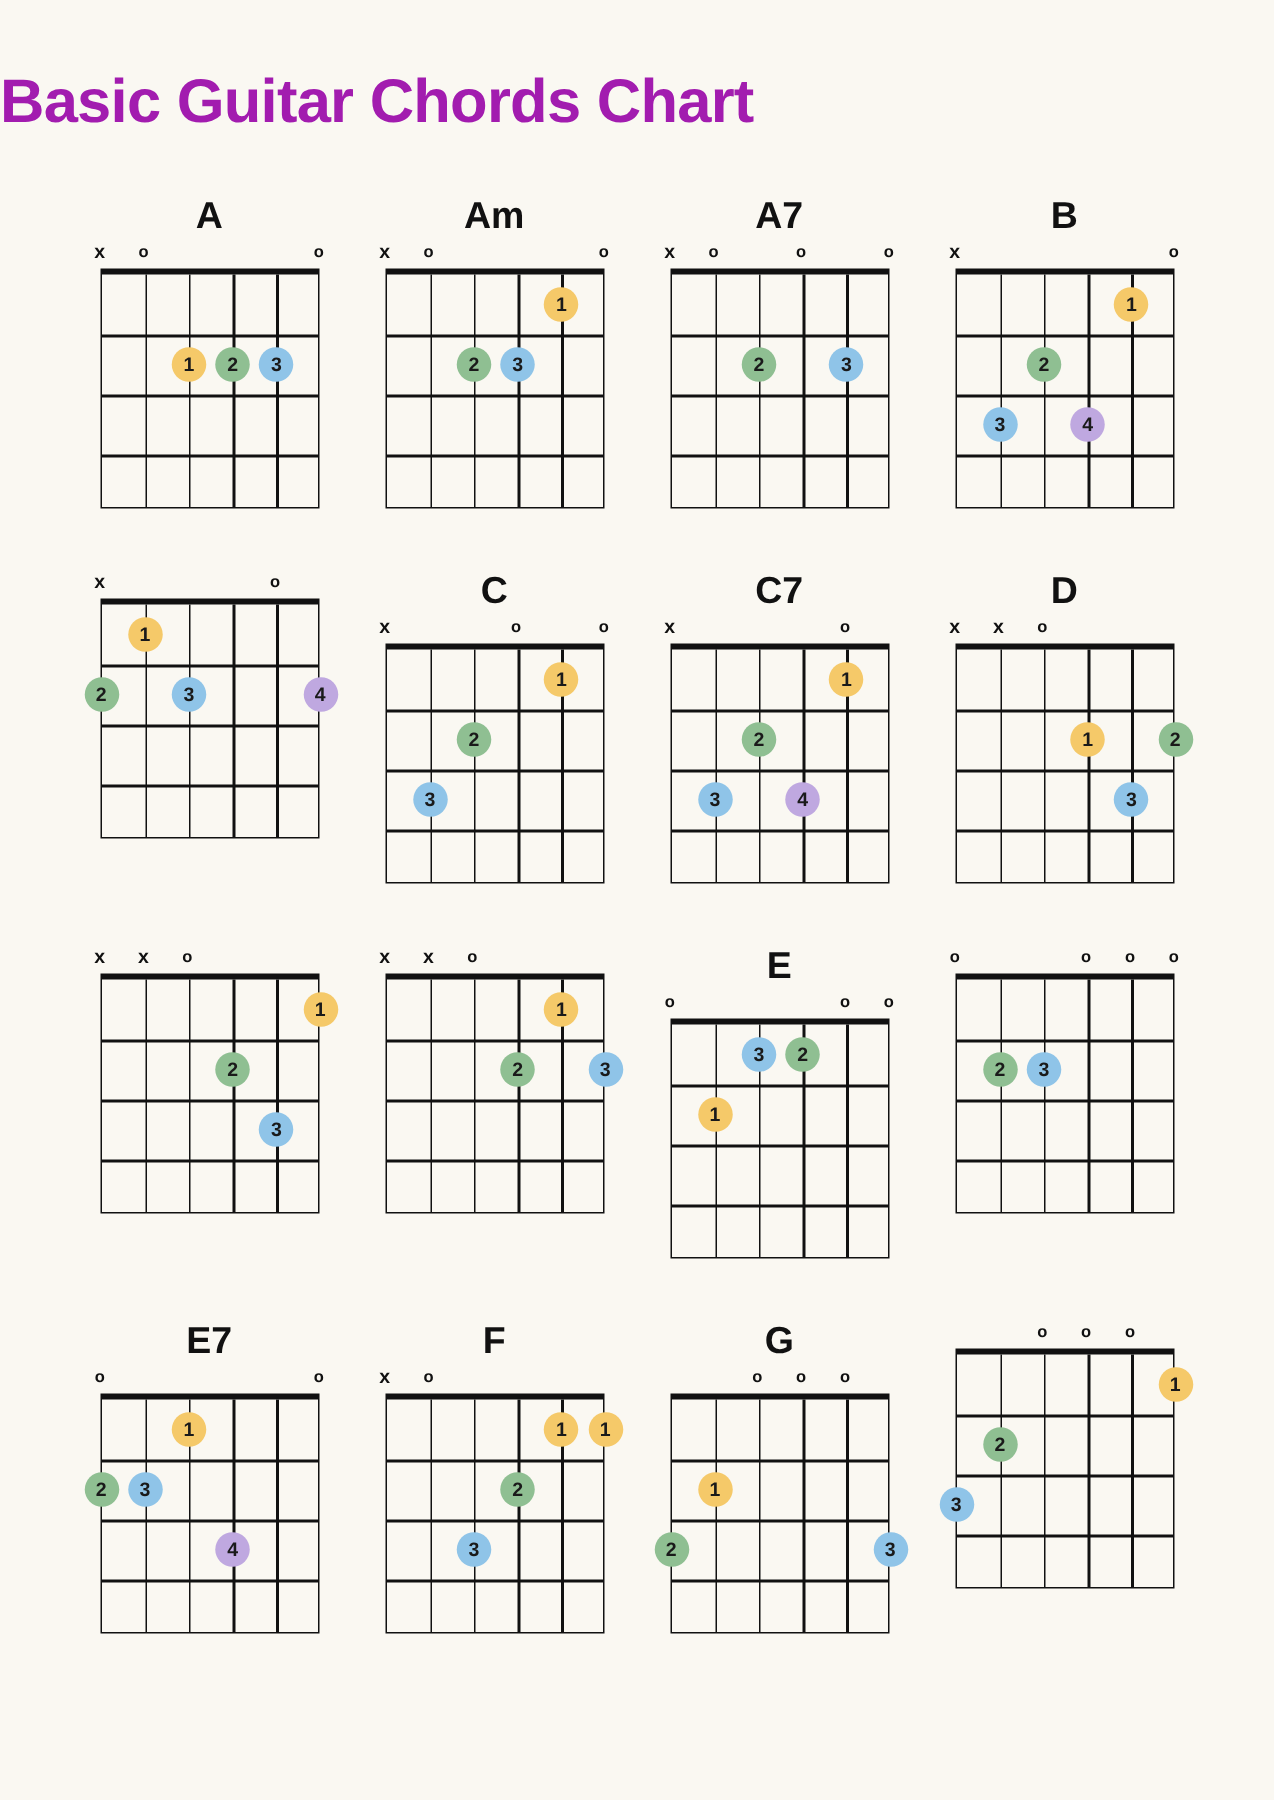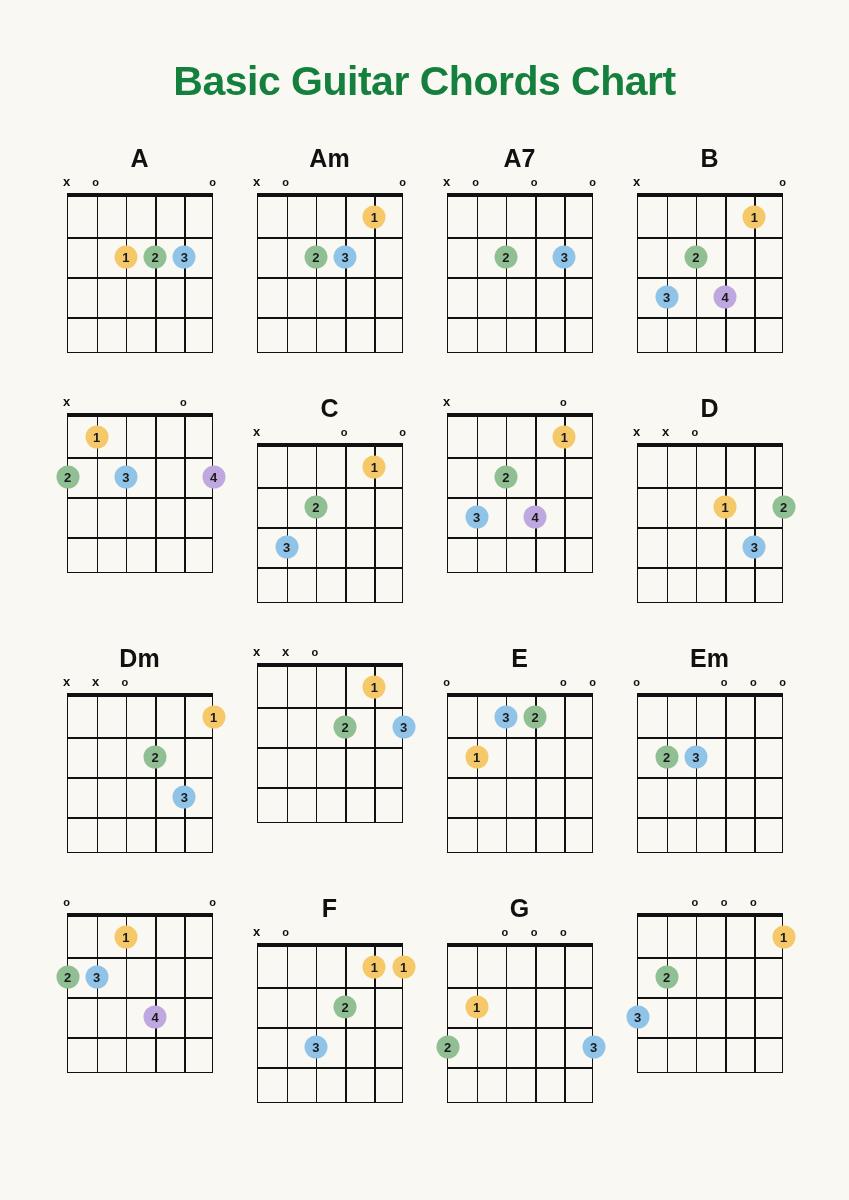--- a/index.html
+++ b/index.html
@@ -12,26 +12,25 @@
     background: #faf8f2;
     font-family: "Liberation Sans", sans-serif;
     overflow: hidden;
   }
   #page {
     position: relative;
     width: 849px;
     height: 1200px;
   }
   #page-title {
-    text-align: center;
     font-size: 41px;
     font-weight: bold;
-    color: #15803d;
+    color: #a21caf;
     letter-spacing: -0.5px;
-    padding-top: 58px;
+    padding-top: 44px;
     margin: 0;
   }
   #grid {
     display: grid;
     grid-template-columns: repeat(4, 1fr);
     grid-template-rows: repeat(4, 250px);
     width: 760px;
     margin: 38px auto 0 auto;
   }
   .chord {
@@ -223,20 +222,21 @@
           <div class="string-line" style="left: 29.2px;"></div>
           <div class="string-line" style="left: 58.4px;"></div>
           <div class="string-line" style="left: 87.6px;"></div>
           <div class="string-line" style="left: 116.8px;"></div>
           <div class="dot" style="left: 116.8px; top: 20px; background: rgb(245, 201, 105);">1</div>
           <div class="dot" style="left: 58.4px; top: 60px; background: rgb(143, 191, 146);">2</div>
           <div class="dot" style="left: 29.2px; top: 100px; background: rgb(143, 196, 232);">3</div>
         </div>
       </div>
       <div class="chord">
+        <div class="chord-name">C7</div>
         <div class="markers">
           <div class="marker x" style="left: 0px;">x</div>
           <div class="marker o" style="left: 116.8px;">o</div>
         </div>
         <div class="fretboard">
           <div class="fret-line" style="top: 40px;"></div>
           <div class="fret-line" style="top: 80px;"></div>
           <div class="fret-line" style="top: 120px;"></div>
           <div class="string-line" style="left: 29.2px;"></div>
           <div class="string-line" style="left: 58.4px;"></div>
@@ -262,21 +262,20 @@
           <div class="string-line" style="left: 29.2px;"></div>
           <div class="string-line" style="left: 58.4px;"></div>
           <div class="string-line" style="left: 87.6px;"></div>
           <div class="string-line" style="left: 116.8px;"></div>
           <div class="dot" style="left: 87.6px; top: 60px; background: rgb(245, 201, 105);">1</div>
           <div class="dot" style="left: 146px; top: 60px; background: rgb(143, 191, 146);">2</div>
           <div class="dot" style="left: 116.8px; top: 100px; background: rgb(143, 196, 232);">3</div>
         </div>
       </div>
       <div class="chord">
-        <div class="chord-name">Dm</div>
         <div class="markers">
           <div class="marker x" style="left: 0px;">x</div>
           <div class="marker x" style="left: 29.2px;">x</div>
           <div class="marker o" style="left: 58.4px;">o</div>
         </div>
         <div class="fretboard">
           <div class="fret-line" style="top: 40px;"></div>
           <div class="fret-line" style="top: 80px;"></div>
           <div class="fret-line" style="top: 120px;"></div>
           <div class="string-line" style="left: 29.2px;"></div>
@@ -321,40 +320,40 @@
           <div class="string-line" style="left: 29.2px;"></div>
           <div class="string-line" style="left: 58.4px;"></div>
           <div class="string-line" style="left: 87.6px;"></div>
           <div class="string-line" style="left: 116.8px;"></div>
           <div class="dot" style="left: 29.2px; top: 60px; background: rgb(245, 201, 105);">1</div>
           <div class="dot" style="left: 87.6px; top: 20px; background: rgb(143, 191, 146);">2</div>
           <div class="dot" style="left: 58.4px; top: 20px; background: rgb(143, 196, 232);">3</div>
         </div>
       </div>
       <div class="chord">
-        <div class="chord-name">Em</div>
         <div class="markers">
           <div class="marker o" style="left: 0px;">o</div>
           <div class="marker o" style="left: 87.6px;">o</div>
           <div class="marker o" style="left: 116.8px;">o</div>
           <div class="marker o" style="left: 146px;">o</div>
         </div>
         <div class="fretboard">
           <div class="fret-line" style="top: 40px;"></div>
           <div class="fret-line" style="top: 80px;"></div>
           <div class="fret-line" style="top: 120px;"></div>
           <div class="string-line" style="left: 29.2px;"></div>
           <div class="string-line" style="left: 58.4px;"></div>
           <div class="string-line" style="left: 87.6px;"></div>
           <div class="string-line" style="left: 116.8px;"></div>
           <div class="dot" style="left: 29.2px; top: 60px; background: rgb(143, 191, 146);">2</div>
           <div class="dot" style="left: 58.4px; top: 60px; background: rgb(143, 196, 232);">3</div>
         </div>
       </div>
       <div class="chord">
+        <div class="chord-name">E7</div>
         <div class="markers">
           <div class="marker o" style="left: 0px;">o</div>
           <div class="marker o" style="left: 146px;">o</div>
         </div>
         <div class="fretboard">
           <div class="fret-line" style="top: 40px;"></div>
           <div class="fret-line" style="top: 80px;"></div>
           <div class="fret-line" style="top: 120px;"></div>
           <div class="string-line" style="left: 29.2px;"></div>
           <div class="string-line" style="left: 58.4px;"></div>

